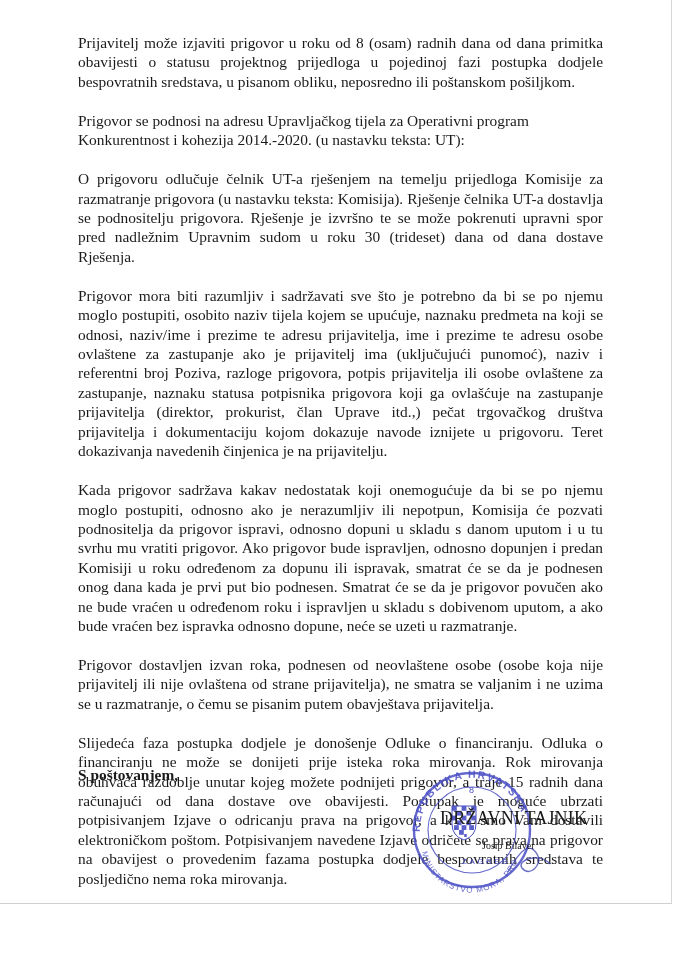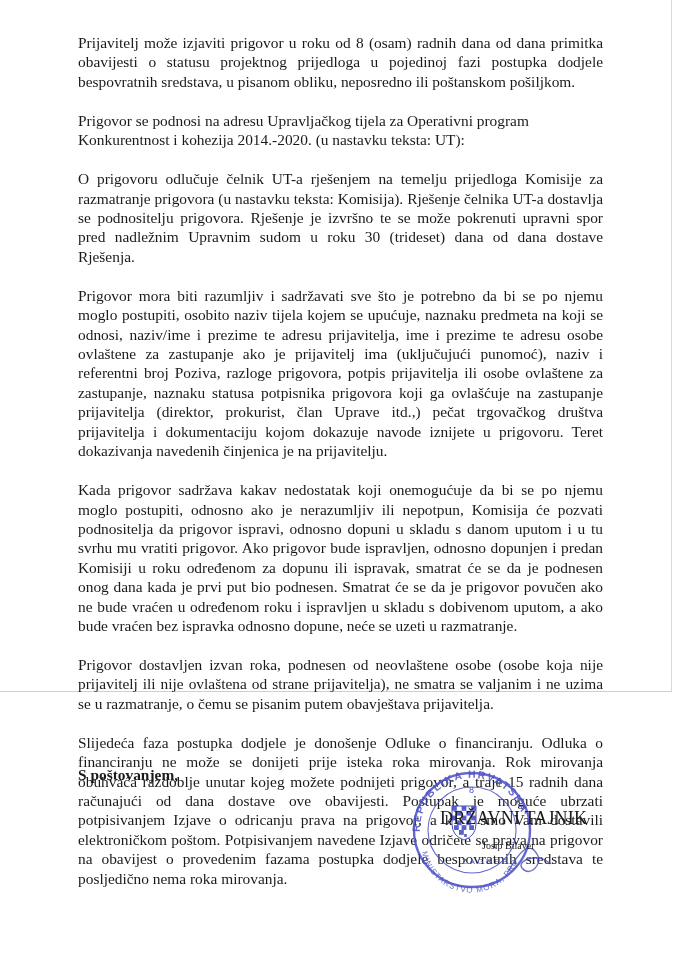--- a/index.html
+++ b/index.html
@@ -13,21 +13,21 @@
       position: relative;
       overflow: hidden;
       font-family: "Liberation Serif", "DejaVu Serif", serif;
       color: #1a1a1a;
     }
     .page {
       position: absolute;
       left: 0;
       top: 0;
       width: 672px;
-      height: 692px;
+      height: 904px;
       background: #ffffff;
       border-right: 1px solid #d8d8d8;
       border-bottom: 1px solid #cfcfcf;
       box-sizing: border-box;
     }
     .content {
       position: absolute;
       left: 78px;
       top: 33px;
       width: 525px;

